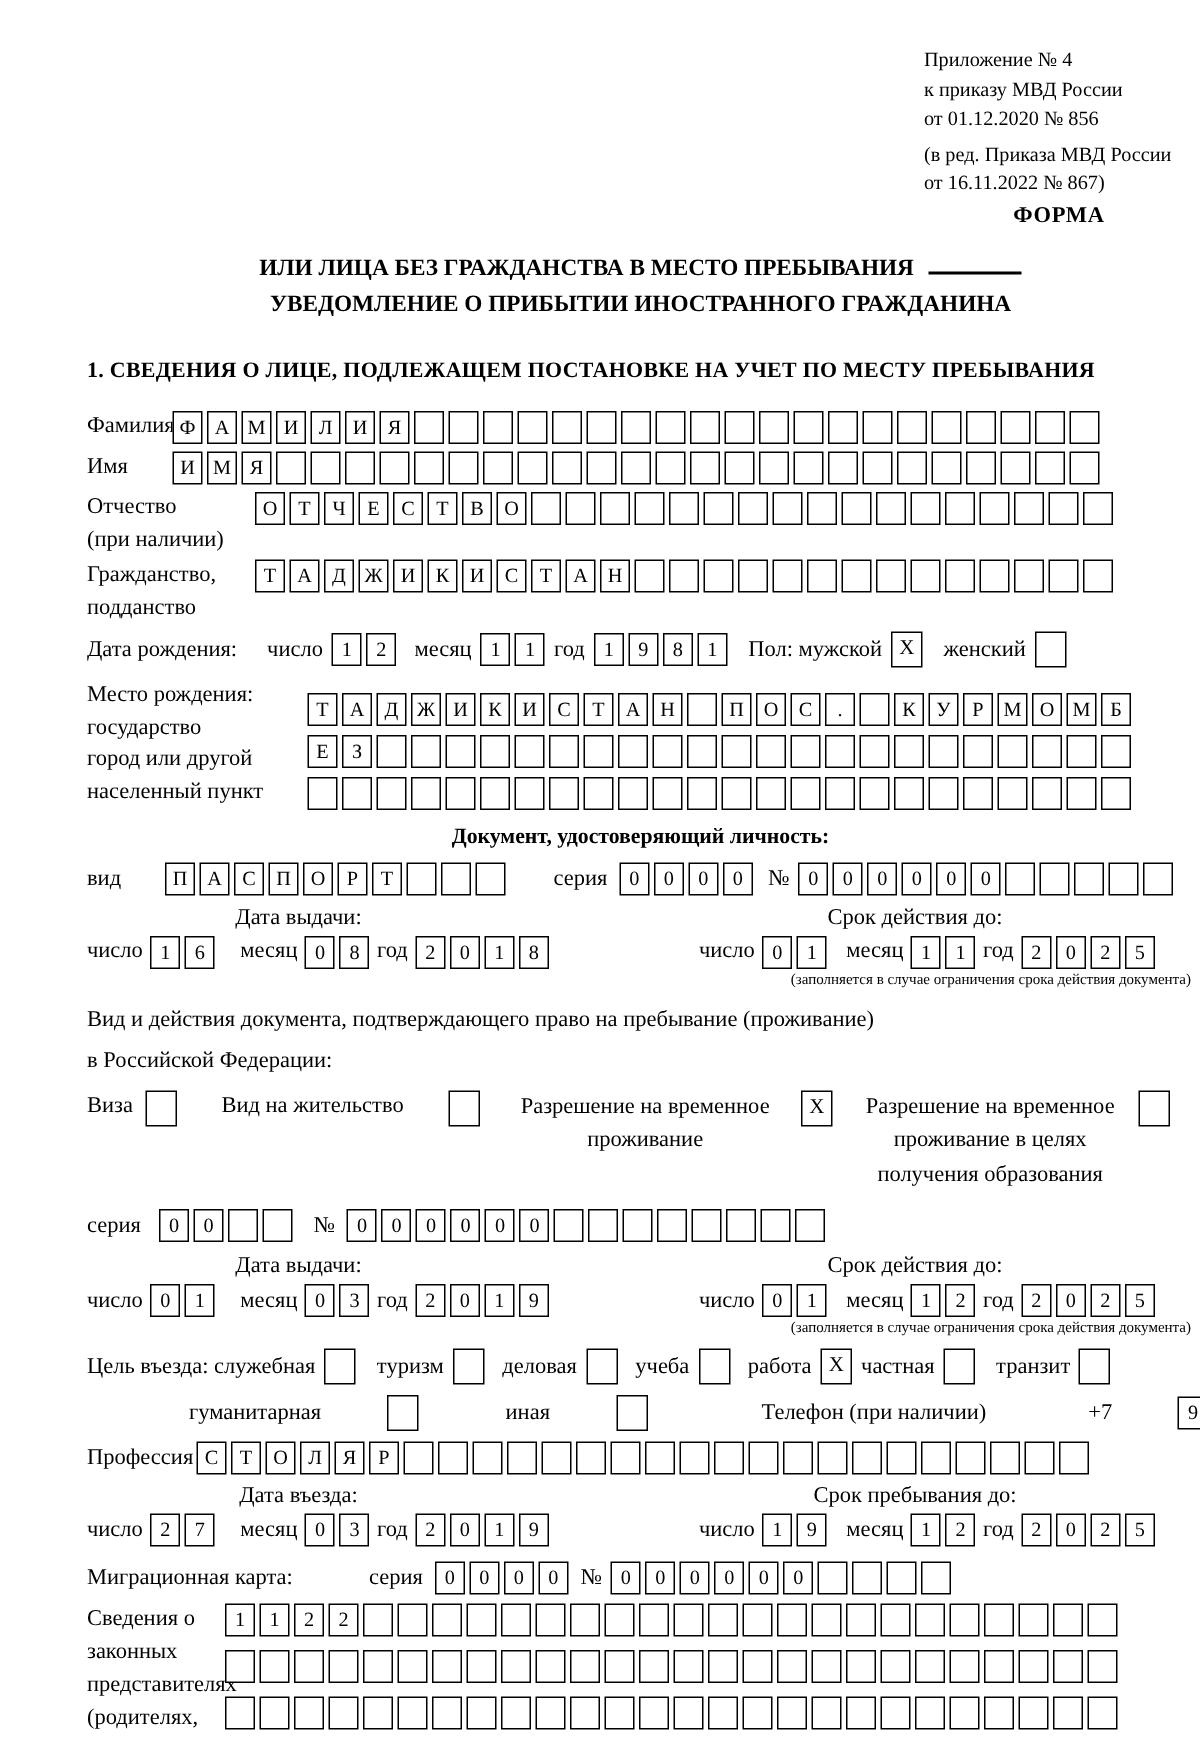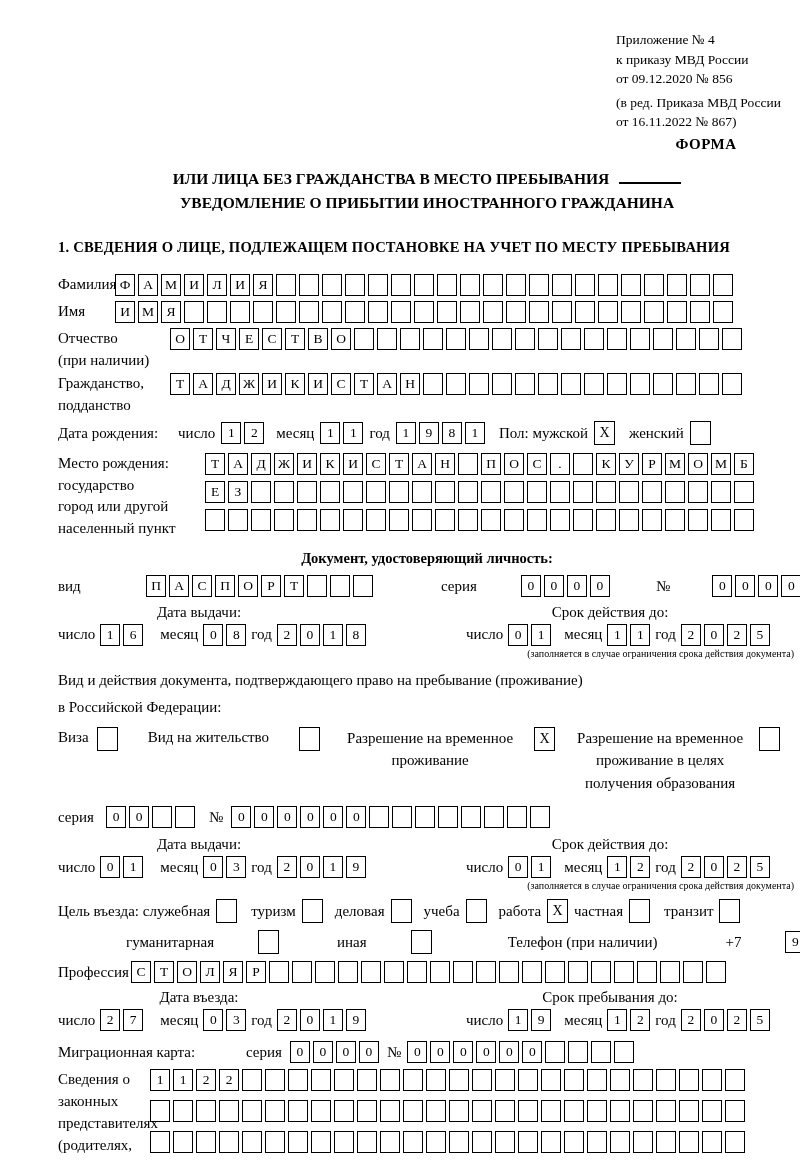--- a/index.html
+++ b/index.html
@@ -46,21 +46,21 @@
   .rep .lbl2{width:92px;}
 </style>
 </head>
 <body>
 
 <div class="page">
 
   <div class="annex">
     <div>Приложение № 4</div>
     <div>к приказу МВД России</div>
-    <div>от 09.12.2020 № 856</div>
+    <div>от 01.12.2020 № 856</div>
     <div class="gap"></div>
     <div>(в ред. Приказа МВД России</div>
     <div>от 16.11.2022 № 867)</div>
   </div>
   <div class="form-label">ФОРМА</div>
 
   <div class="title">
     <div><span>ИЛИ ЛИЦА БЕЗ ГРАЖДАНСТВА В МЕСТО ПРЕБЫВАНИЯ</span><span class="blank-line"></span></div>
     <div>УВЕДОМЛЕНИЕ О ПРИБЫТИИ ИНОСТРАННОГО ГРАЖДАНИНА</div>
   </div>
@@ -219,21 +219,21 @@
         <span class="cell">9</span>
         <span class="cell">8</span>
         <span class="cell">1</span>
       </span>
     <span class="lbl" style="margin-left:8px;">Пол: мужской</span>
     <span class="chk">X</span>
     <span class="lbl" style="margin-left:8px;">женский</span>
     <span class="chk"></span>
   </div>
 
-  <div class="row" style="margin-bottom:2px;">
+  <div class="row" style="margin-bottom:2px;align-items:flex-end;">
     <span class="lbl2" style="width:147px;">
       <span>Место рождения:</span><br>
       <span>государство</span><br>
       <span>город или другой</span><br>
       <span>населенный пункт</span>
     </span>
     <span class="stack">
       <span class="cells">
           <span class="cell">Т</span>
           <span class="cell">А</span>
@@ -310,21 +310,21 @@
           <span class="cell"></span>
           <span class="cell"></span>
           <span class="cell"></span>
           <span class="cell"></span>
         </span>
     </span>
   </div>
 
   <div class="doc-heading">Документ, удостоверяющий личность:</div>
 
-  <div class="row" style="align-items:center;margin-bottom:7px;gap:36px;">
+  <div class="row" style="align-items:center;margin-bottom:7px;">
     <span class="lbl" style="width:52px;">вид</span>
     <span class="cells">
         <span class="cell">П</span>
         <span class="cell">А</span>
         <span class="cell">С</span>
         <span class="cell">П</span>
         <span class="cell">О</span>
         <span class="cell">Р</span>
         <span class="cell">Т</span>
         <span class="cell"></span>

